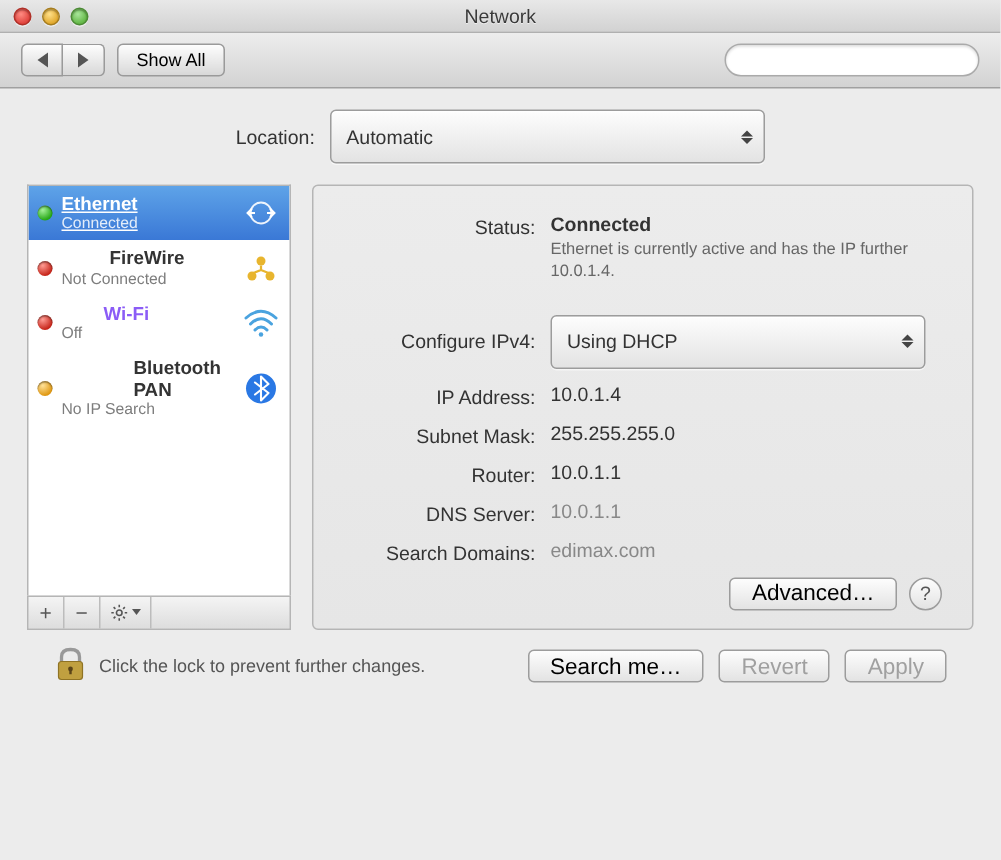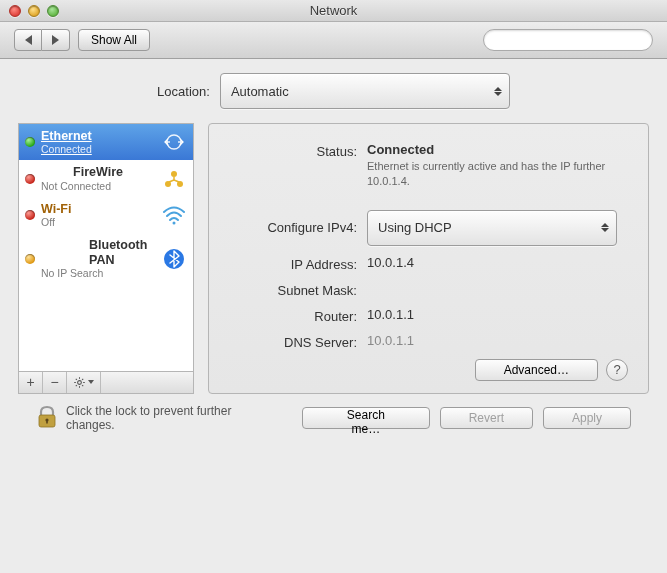--- a/index.html
+++ b/index.html
@@ -184,24 +184,24 @@
   .drow .dval { flex:1; font-size:13px; color:#333; }
   .drow .dval.gray { color:#888; }
   .status-desc { font-size:11px; color:#666; margin-top:2px; line-height:1.35;}
   .ipv4-select { width: 250px; }
 
   .detail-footer {
     margin-top:auto;
     display:flex; justify-content:flex-end; align-items:center; gap:8px;
   }
   .push-btn {
-    height:22px; padding:0 28px;
+    height:22px; padding:0 14px;
     background:linear-gradient(#fdfdfd,#e3e3e3);
     border:1px solid #9c9c9c; border-radius:4px;
-    font-size:12px; cursor:pointer;
+    font-size:15px; cursor:pointer;
   }
   .push-btn[disabled] { color:#a0a0a0; }
   .help-btn {
     width:22px; height:22px; border-radius:11px;
     background:linear-gradient(#fdfdfd,#e3e3e3);
     border:1px solid #9c9c9c;
     display:flex; align-items:center; justify-content:center;
     font-size:13px; color:#555; cursor:pointer;
   }
 
@@ -294,21 +294,21 @@
                 <circle cx="5" cy="16" r="3" fill="#e8b52e"></circle>
                 <circle cx="17" cy="16" r="3" fill="#e8b52e"></circle>
                 <path d="M11 9 L11 12 M11 12 L6 14 M11 12 L16 14" stroke="#e8b52e" stroke-width="1.5" fill="none"></path>
               </svg>
           </span>
         </div>
 
         <div class="sb-item">
           <span class="sb-dot red"></span>
           <div class="sb-text">
-            <div class="sb-title" style="color:#a16207;">Wi-Fi</div>
+            <div class="sb-title" style="color:#8b5cf6;margin-left:28px;">Wi-Fi</div>
             <div class="sb-sub">Off</div>
           </div>
           <span class="sb-icon">
             <svg width="24" height="20" viewBox="0 0 24 20">
                 <path d="M2 7 Q12 -2 22 7" fill="none" stroke="#4aa3df" stroke-width="2" stroke-linecap="round"></path>
                 <path d="M5 11 Q12 4 19 11" fill="none" stroke="#4aa3df" stroke-width="2" stroke-linecap="round"></path>
                 <path d="M8 15 Q12 11 16 15" fill="none" stroke="#4aa3df" stroke-width="2" stroke-linecap="round"></path>
                 <circle cx="12" cy="18" r="1.5" fill="#4aa3df"></circle>
               </svg>
           </span>
@@ -371,28 +371,33 @@
               </span>
           </div>
         </div>
       </div>
       <div class="drow">
         <div class="dlabel">IP Address:</div>
         <div class="dval">10.0.1.4</div>
       </div>
       <div class="drow">
         <div class="dlabel">Subnet Mask:</div>
+        <div class="dval">255.255.255.0</div>
       </div>
       <div class="drow">
         <div class="dlabel">Router:</div>
         <div class="dval">10.0.1.1</div>
       </div>
       <div class="drow">
         <div class="dlabel">DNS Server:</div>
         <div class="dval gray">10.0.1.1</div>
+      </div>
+      <div class="drow">
+        <div class="dlabel">Search Domains:</div>
+        <div class="dval gray">edimax.com</div>
       </div>
 
       <div class="detail-footer">
         <button class="push-btn">Advanced…</button>
         <div class="help-btn">?</div>
       </div>
     </div>
   </div>
 
   <div class="bottom-bar">

